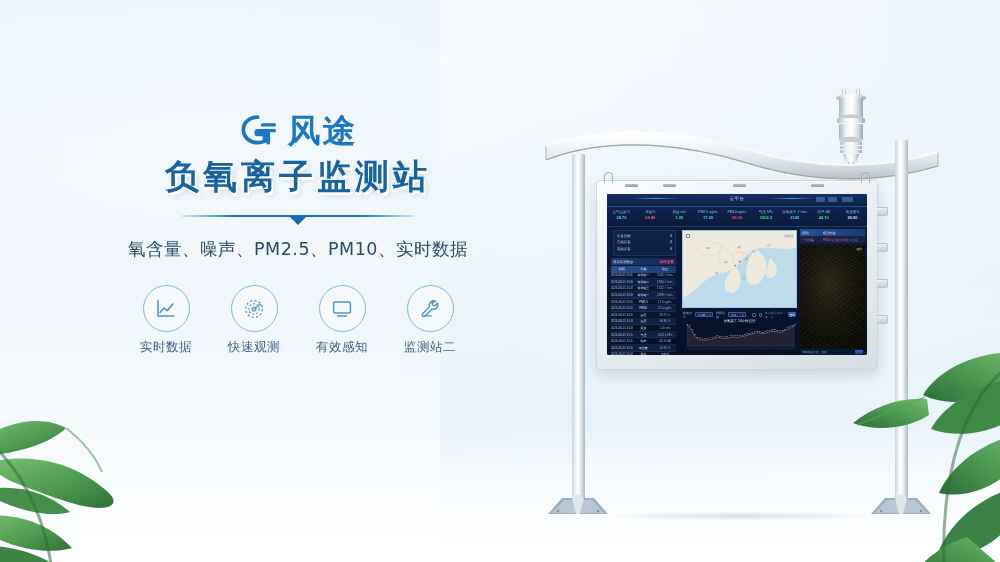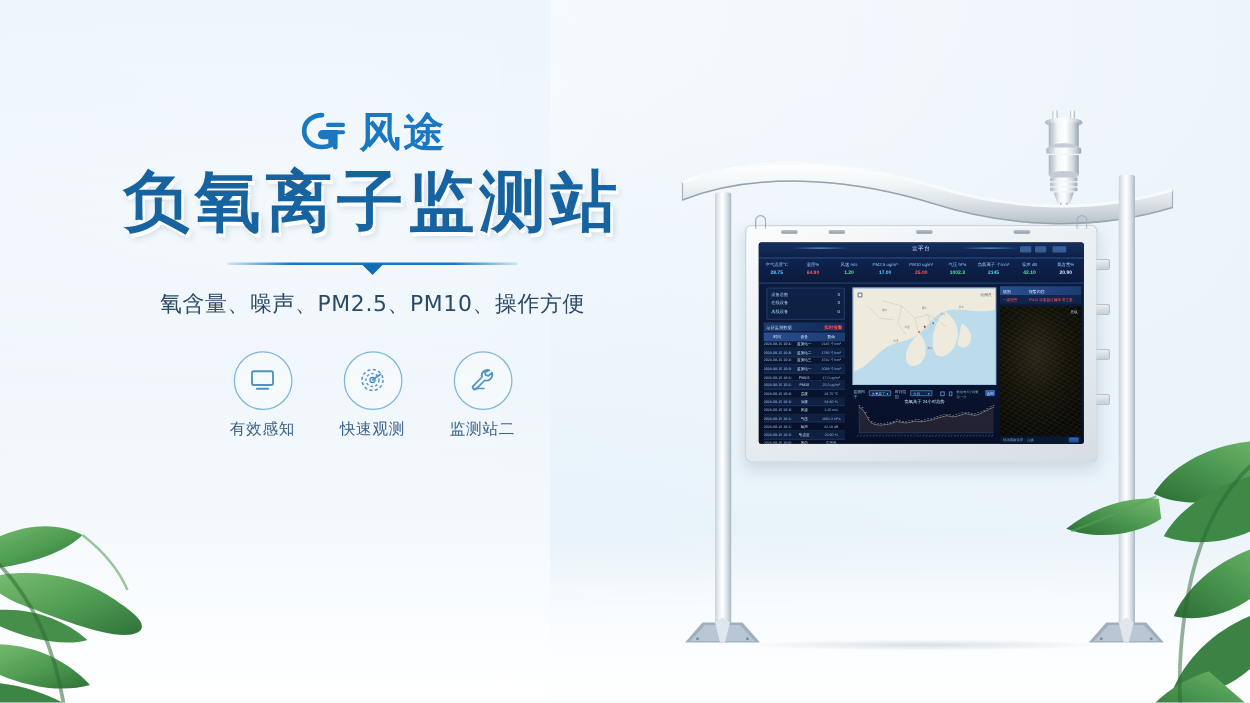--- a/index.html
+++ b/index.html
@@ -28,35 +28,35 @@
   .bg-floor{
     position:absolute; left:0; bottom:0; width:100%; height:24%;
     background:linear-gradient(180deg, rgba(255,255,255,0) 0%, rgba(250,253,255,.9) 45%, #ffffff 100%);
   }
   .bg-haze{
     position:absolute; right:0; top:0; width:60%; height:100%;
     background:linear-gradient(200deg, rgba(255,255,255,.0) 0%, rgba(237,246,252,.55) 55%, rgba(228,240,249,.75) 100%);
   }
 
   
-  .copy { position:absolute; left:0; top:83px; width:560px; text-align:center;padding-left:36px; }
+  .copy { position:absolute; left:0; top:108px; width:560px; text-align:center;padding-left:36px; }
 
   .logo-row{
     display:flex; align-items:center; justify-content:center;
     gap:9px; height:44px; margin-bottom:6px;
   }
   .logo-mark{ width:40px; height:34px; display:block; }
   .logo-text{
     font-size:33px; font-weight:700; color:#1a78c2;
     letter-spacing:2px; line-height:1;
     font-family:"DejaVu Sans","Liberation Sans",sans-serif;
   }
 
   .headline{
-    font-size:53px; font-weight:700; color:#1763a0;
+    font-size:34px; font-weight:700; color:#1763a0;
     letter-spacing:4px; line-height:1.08;
     font-family:"DejaVu Sans","Liberation Sans",sans-serif;
     text-shadow:2px 3px 0 rgba(255,255,255,.95), 3px 4px 5px rgba(120,150,175,.32);
     margin-top:2px;
   }
 
   .divider{
     position:relative; width:232px; height:14px; margin:16px auto 10px;
   }
   .divider-line{
@@ -325,45 +325,54 @@
       <div class="logo-text">风途</div>
     </div>
 
     <div class="headline">负氧离子监测站</div>
 
     <div class="divider">
       <div class="divider-line"></div>
       <div class="divider-tri"></div>
     </div>
 
-    <div class="sub">氧含量、噪声、PM2.5、PM10、操作方便</div>
+    <div class="sub">氧含量、噪声、PM2.5、PM10、实时数据</div>
 
     <div class="features">
-
 
       <div class="feature">
         <div class="feature-circle">
           <svg width="24" height="24" viewBox="0 0 24 24">
-            <rect x="3.6" y="5" width="16.8" height="11" rx="1.4" fill="none" stroke="#4f93c4" stroke-width="1.5"></rect>
-            <path d="M7.5 19h9" fill="none" stroke="#4f93c4" stroke-width="1.5" stroke-linecap="round"></path>
+            <path d="M4 3.5v15.5h16" fill="none" stroke="#4f93c4" stroke-width="1.5" stroke-linecap="round"></path>
+            <path d="M6 15.5l4-4.5 3.2 2.6L19 7" fill="none" stroke="#4f93c4" stroke-width="1.6" stroke-linecap="round" stroke-linejoin="round"></path>
           </svg>
         </div>
-        <div class="feature-label">有效感知</div>
+        <div class="feature-label">实时数据</div>
       </div>
 
       <div class="feature">
         <div class="feature-circle">
           <svg width="24" height="24" viewBox="0 0 24 24">
             <circle cx="12" cy="12" r="8.4" fill="none" stroke="#4f93c4" stroke-width="1.2" stroke-dasharray="2.4 2"></circle>
             <circle cx="12" cy="12" r="5.2" fill="none" stroke="#4f93c4" stroke-width="1.1" stroke-dasharray="2 1.8"></circle>
             <circle cx="12" cy="12" r="2" fill="none" stroke="#4f93c4" stroke-width="1.1"></circle>
             <path d="M12 12l6.4-4.6" fill="none" stroke="#4f93c4" stroke-width="1.3" stroke-linecap="round"></path>
           </svg>
         </div>
         <div class="feature-label">快速观测</div>
+      </div>
+
+      <div class="feature">
+        <div class="feature-circle">
+          <svg width="24" height="24" viewBox="0 0 24 24">
+            <rect x="3.6" y="5" width="16.8" height="11" rx="1.4" fill="none" stroke="#4f93c4" stroke-width="1.5"></rect>
+            <path d="M7.5 19h9" fill="none" stroke="#4f93c4" stroke-width="1.5" stroke-linecap="round"></path>
+          </svg>
+        </div>
+        <div class="feature-label">有效感知</div>
       </div>
 
       <div class="feature">
         <div class="feature-circle">
           <svg width="24" height="24" viewBox="0 0 24 24">
             <path d="M17.6 4.2a4.6 4.6 0 0 0-6.1 5.6L4.6 16.7a1.7 1.7 0 0 0 2.4 2.4l6.9-6.9a4.6 4.6 0 0 0 5.6-6.1l-2.6 2.6-2.3-.6-.6-2.3z" fill="none" stroke="#4f93c4" stroke-width="1.4" stroke-linejoin="round"></path>
             <path d="M6 18.8h7.2" fill="none" stroke="#4f93c4" stroke-width="1.3" stroke-linecap="round"></path>
           </svg>
         </div>
         <div class="feature-label">监测站二</div>

